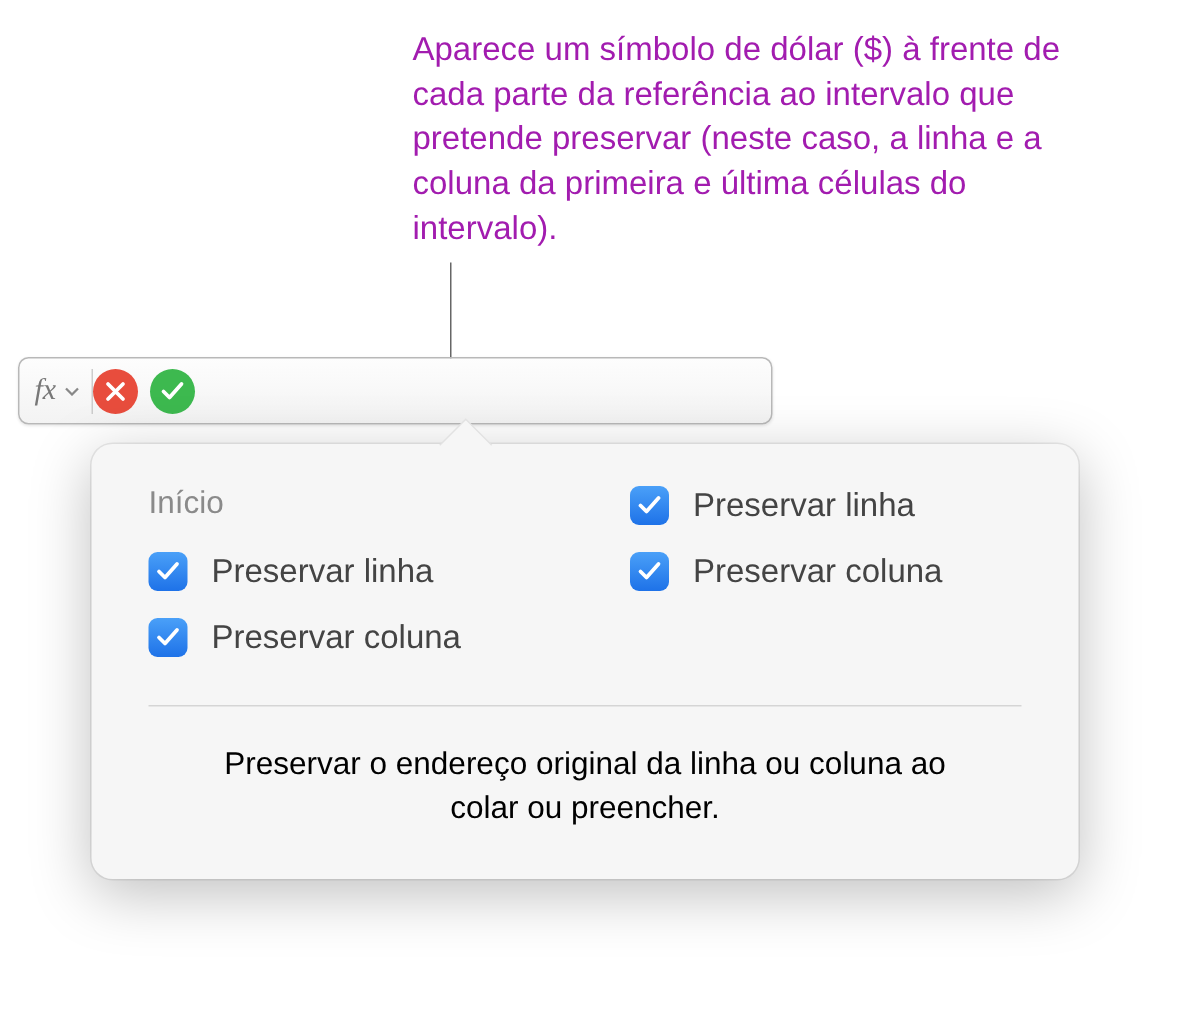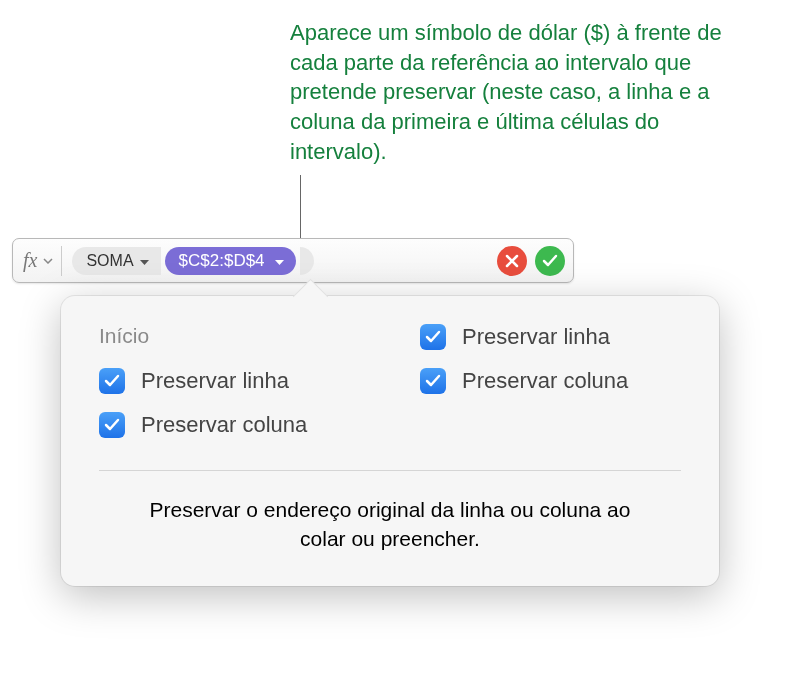--- a/index.html
+++ b/index.html
@@ -12,41 +12,41 @@
       font-family: -apple-system, BlinkMacSystemFont, "Helvetica Neue", sans-serif;
       width: 788px;
       height: 676px;
       position: relative;
       background: #fff;
     }
     
     .annotation {
       position: absolute;
       top: 18px;
-      left: 290px;
+      left: 275px;
       width: 470px;
       font-size: 22px;
       line-height: 1.35;
-      color: #15803d;
+      color: #a21caf;
     }
     
     .annotation-line {
       position: absolute;
       top: 175px;
       left: 300px;
       width: 1px;
       height: 64px;
       background: #666;
     }
     
     .formula-bar {
       position: absolute;
       top: 238px;
       left: 12px;
-      width: 562px;
+      width: 503px;
       height: 45px;
       background: linear-gradient(to bottom, #fdfdfd, #f3f3f3);
       border: 1px solid #b8b8b8;
       border-radius: 7px;
       display: flex;
       align-items: center;
       padding: 0 6px;
       box-shadow: 0 1px 2px rgba(0,0,0,0.1);
     }
     
@@ -234,39 +234,20 @@
 <div class="annotation-line"></div>
 
 <div class="formula-bar">
   <div class="fx-section">
     <span class="fx-text">fx</span>
     <svg class="chevron-small" viewBox="0 0 10 6">
       <path d="M1 1 L5 5 L9 1" stroke="#888" stroke-width="1.5" fill="none"></path>
     </svg>
   </div>
 
-  <div class="formula-content">
-    <div class="func-token">
-      <span>SOMA</span>
-      <span class="arrow">
-        <svg class="arrow-svg" viewBox="0 0 9 6">
-          <path d="M0 0 L4.5 5 L9 0 Z" fill="#555"></path>
-        </svg>
-      </span>
-    </div>
-    <div class="range-token">
-      <span>$C$2:$D$4</span>
-      <span class="arrow">
-        <svg class="arrow-svg" viewBox="0 0 9 6">
-          <path d="M0 0 L4.5 5 L9 0 Z" fill="#fff"></path>
-        </svg>
-      </span>
-    </div>
-    <div class="closing-paren-cap"></div>
-  </div>
 
   <div class="action-buttons">
     <div class="circle-btn cancel-btn">
       <svg width="14" height="14" viewBox="0 0 14 14">
         <path d="M2 2 L12 12 M12 2 L2 12" stroke="#fff" stroke-width="2.5" stroke-linecap="round"></path>
       </svg>
     </div>
     <div class="circle-btn confirm-btn">
       <svg width="16" height="14" viewBox="0 0 16 14">
         <path d="M2 7 L6 11 L14 2" stroke="#fff" stroke-width="2.5" fill="none" stroke-linecap="round" stroke-linejoin="round"></path>

